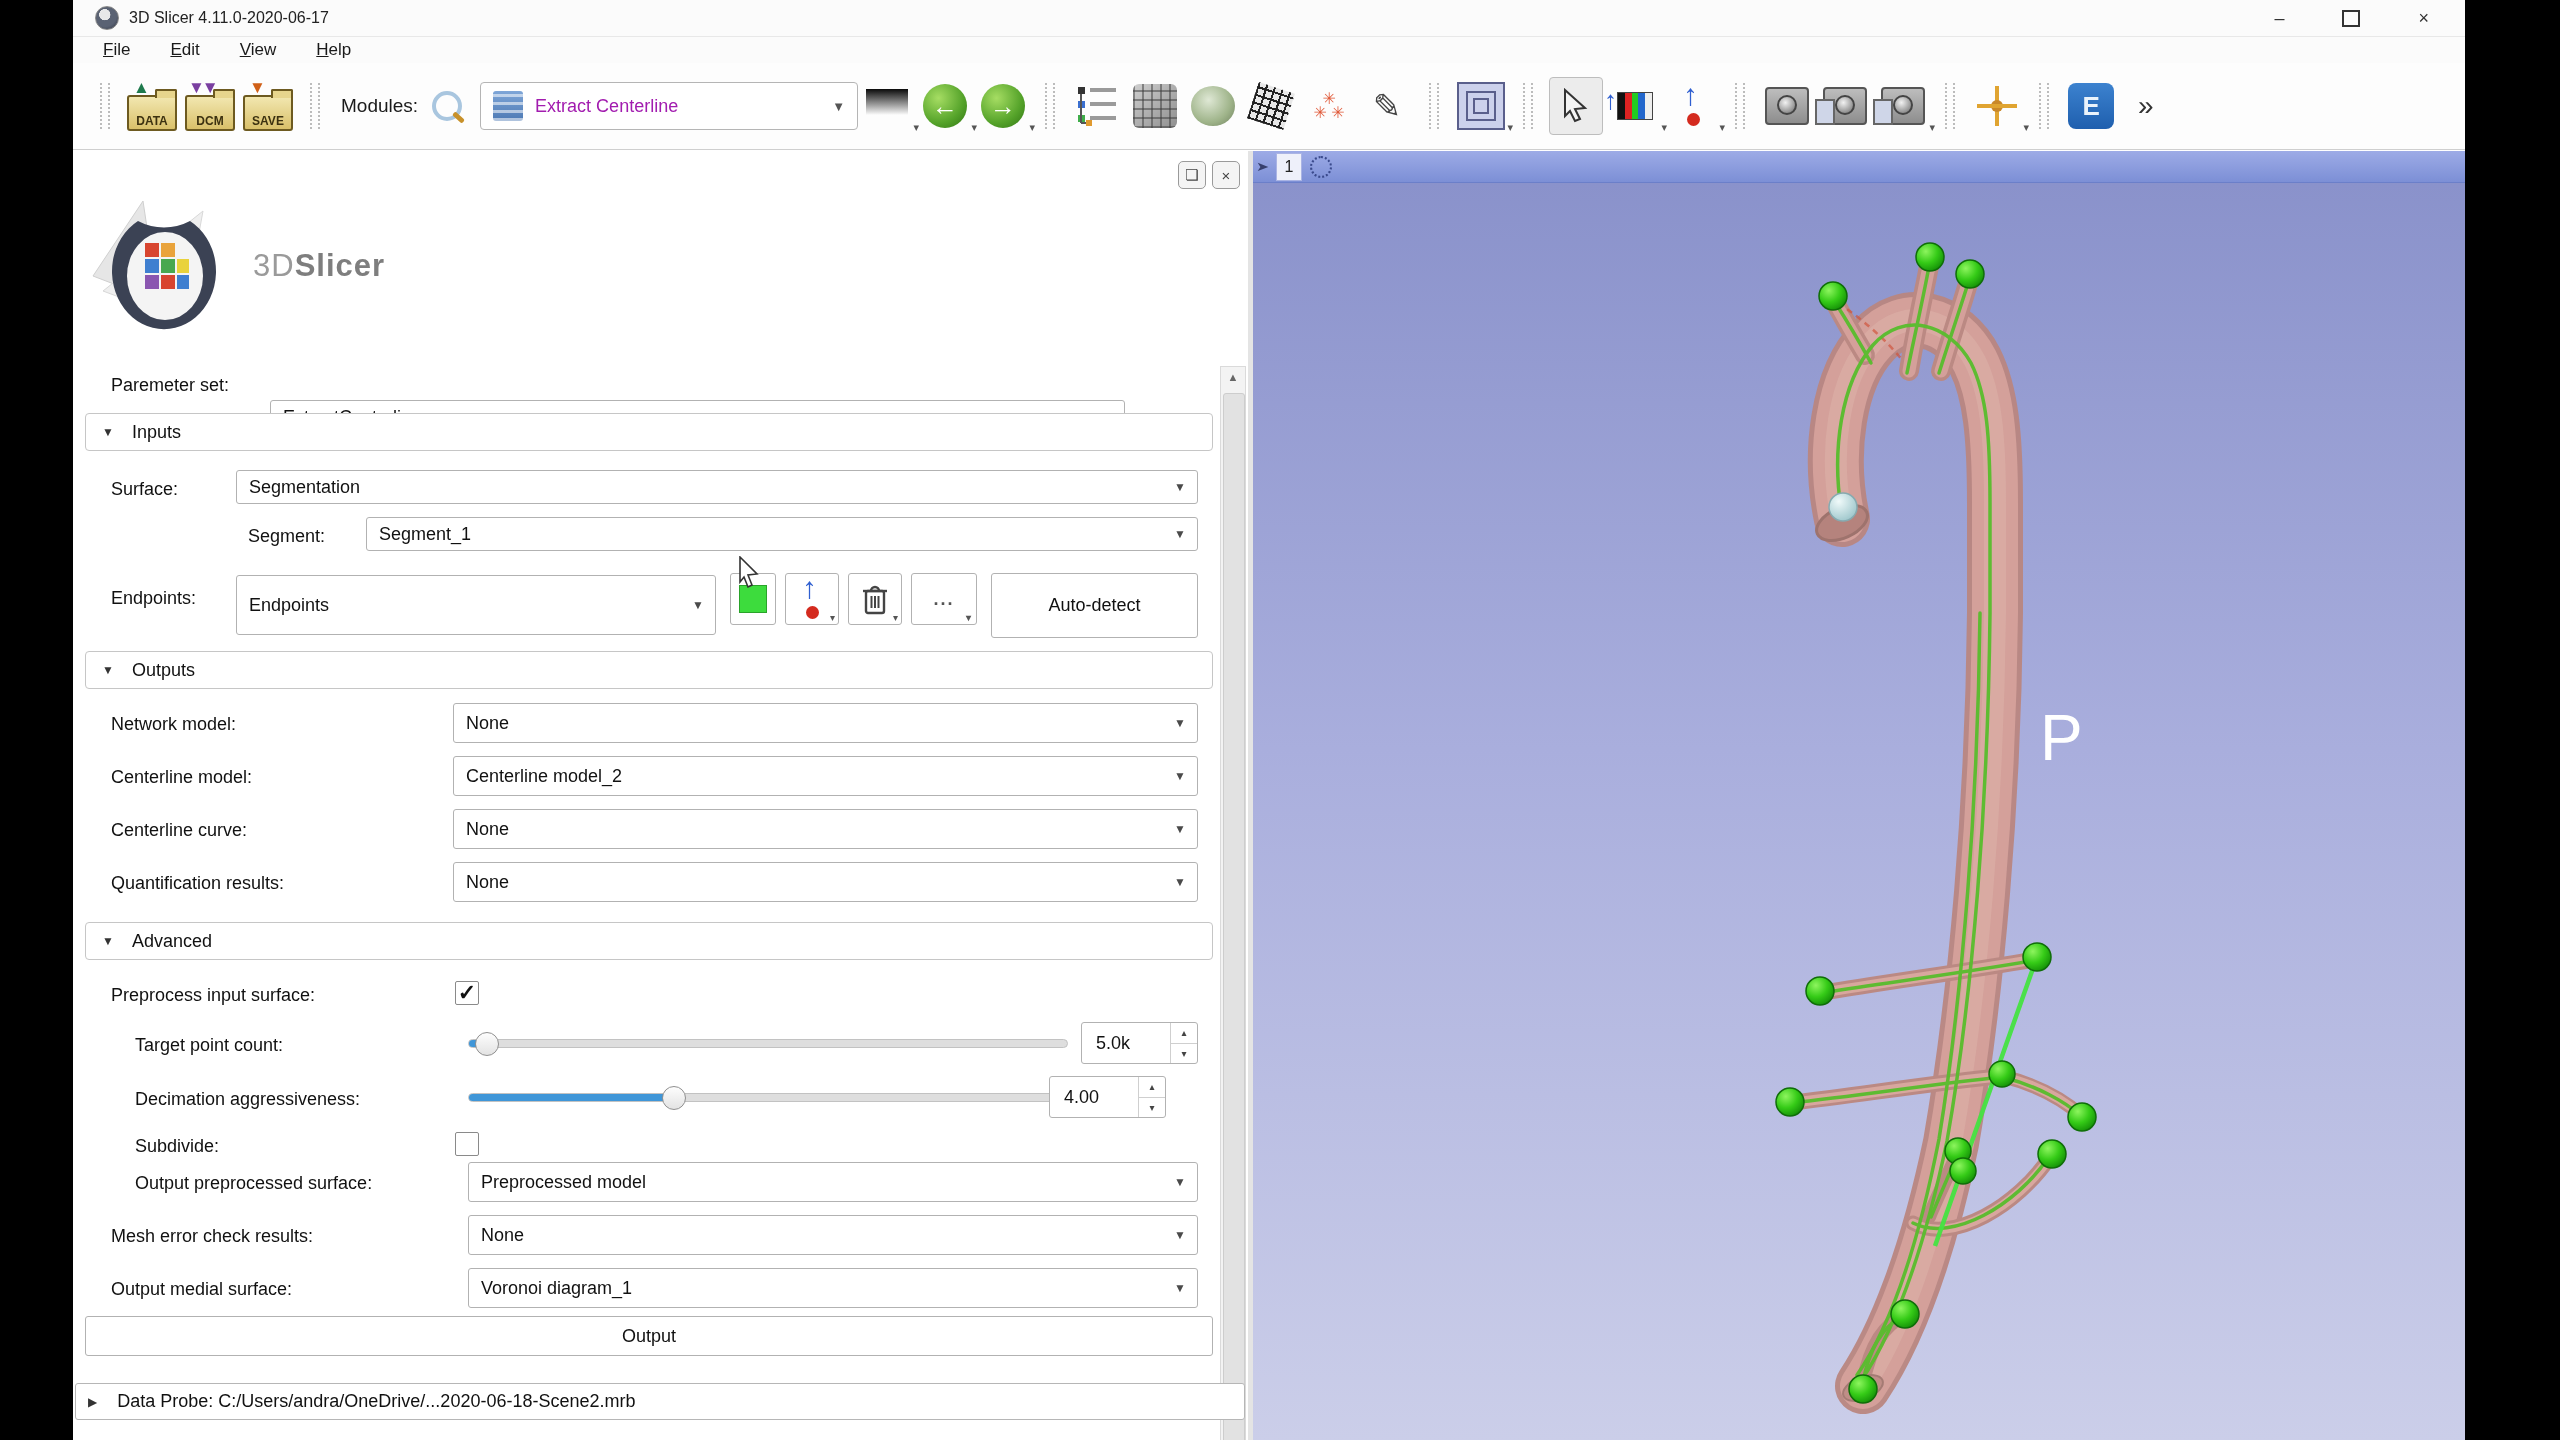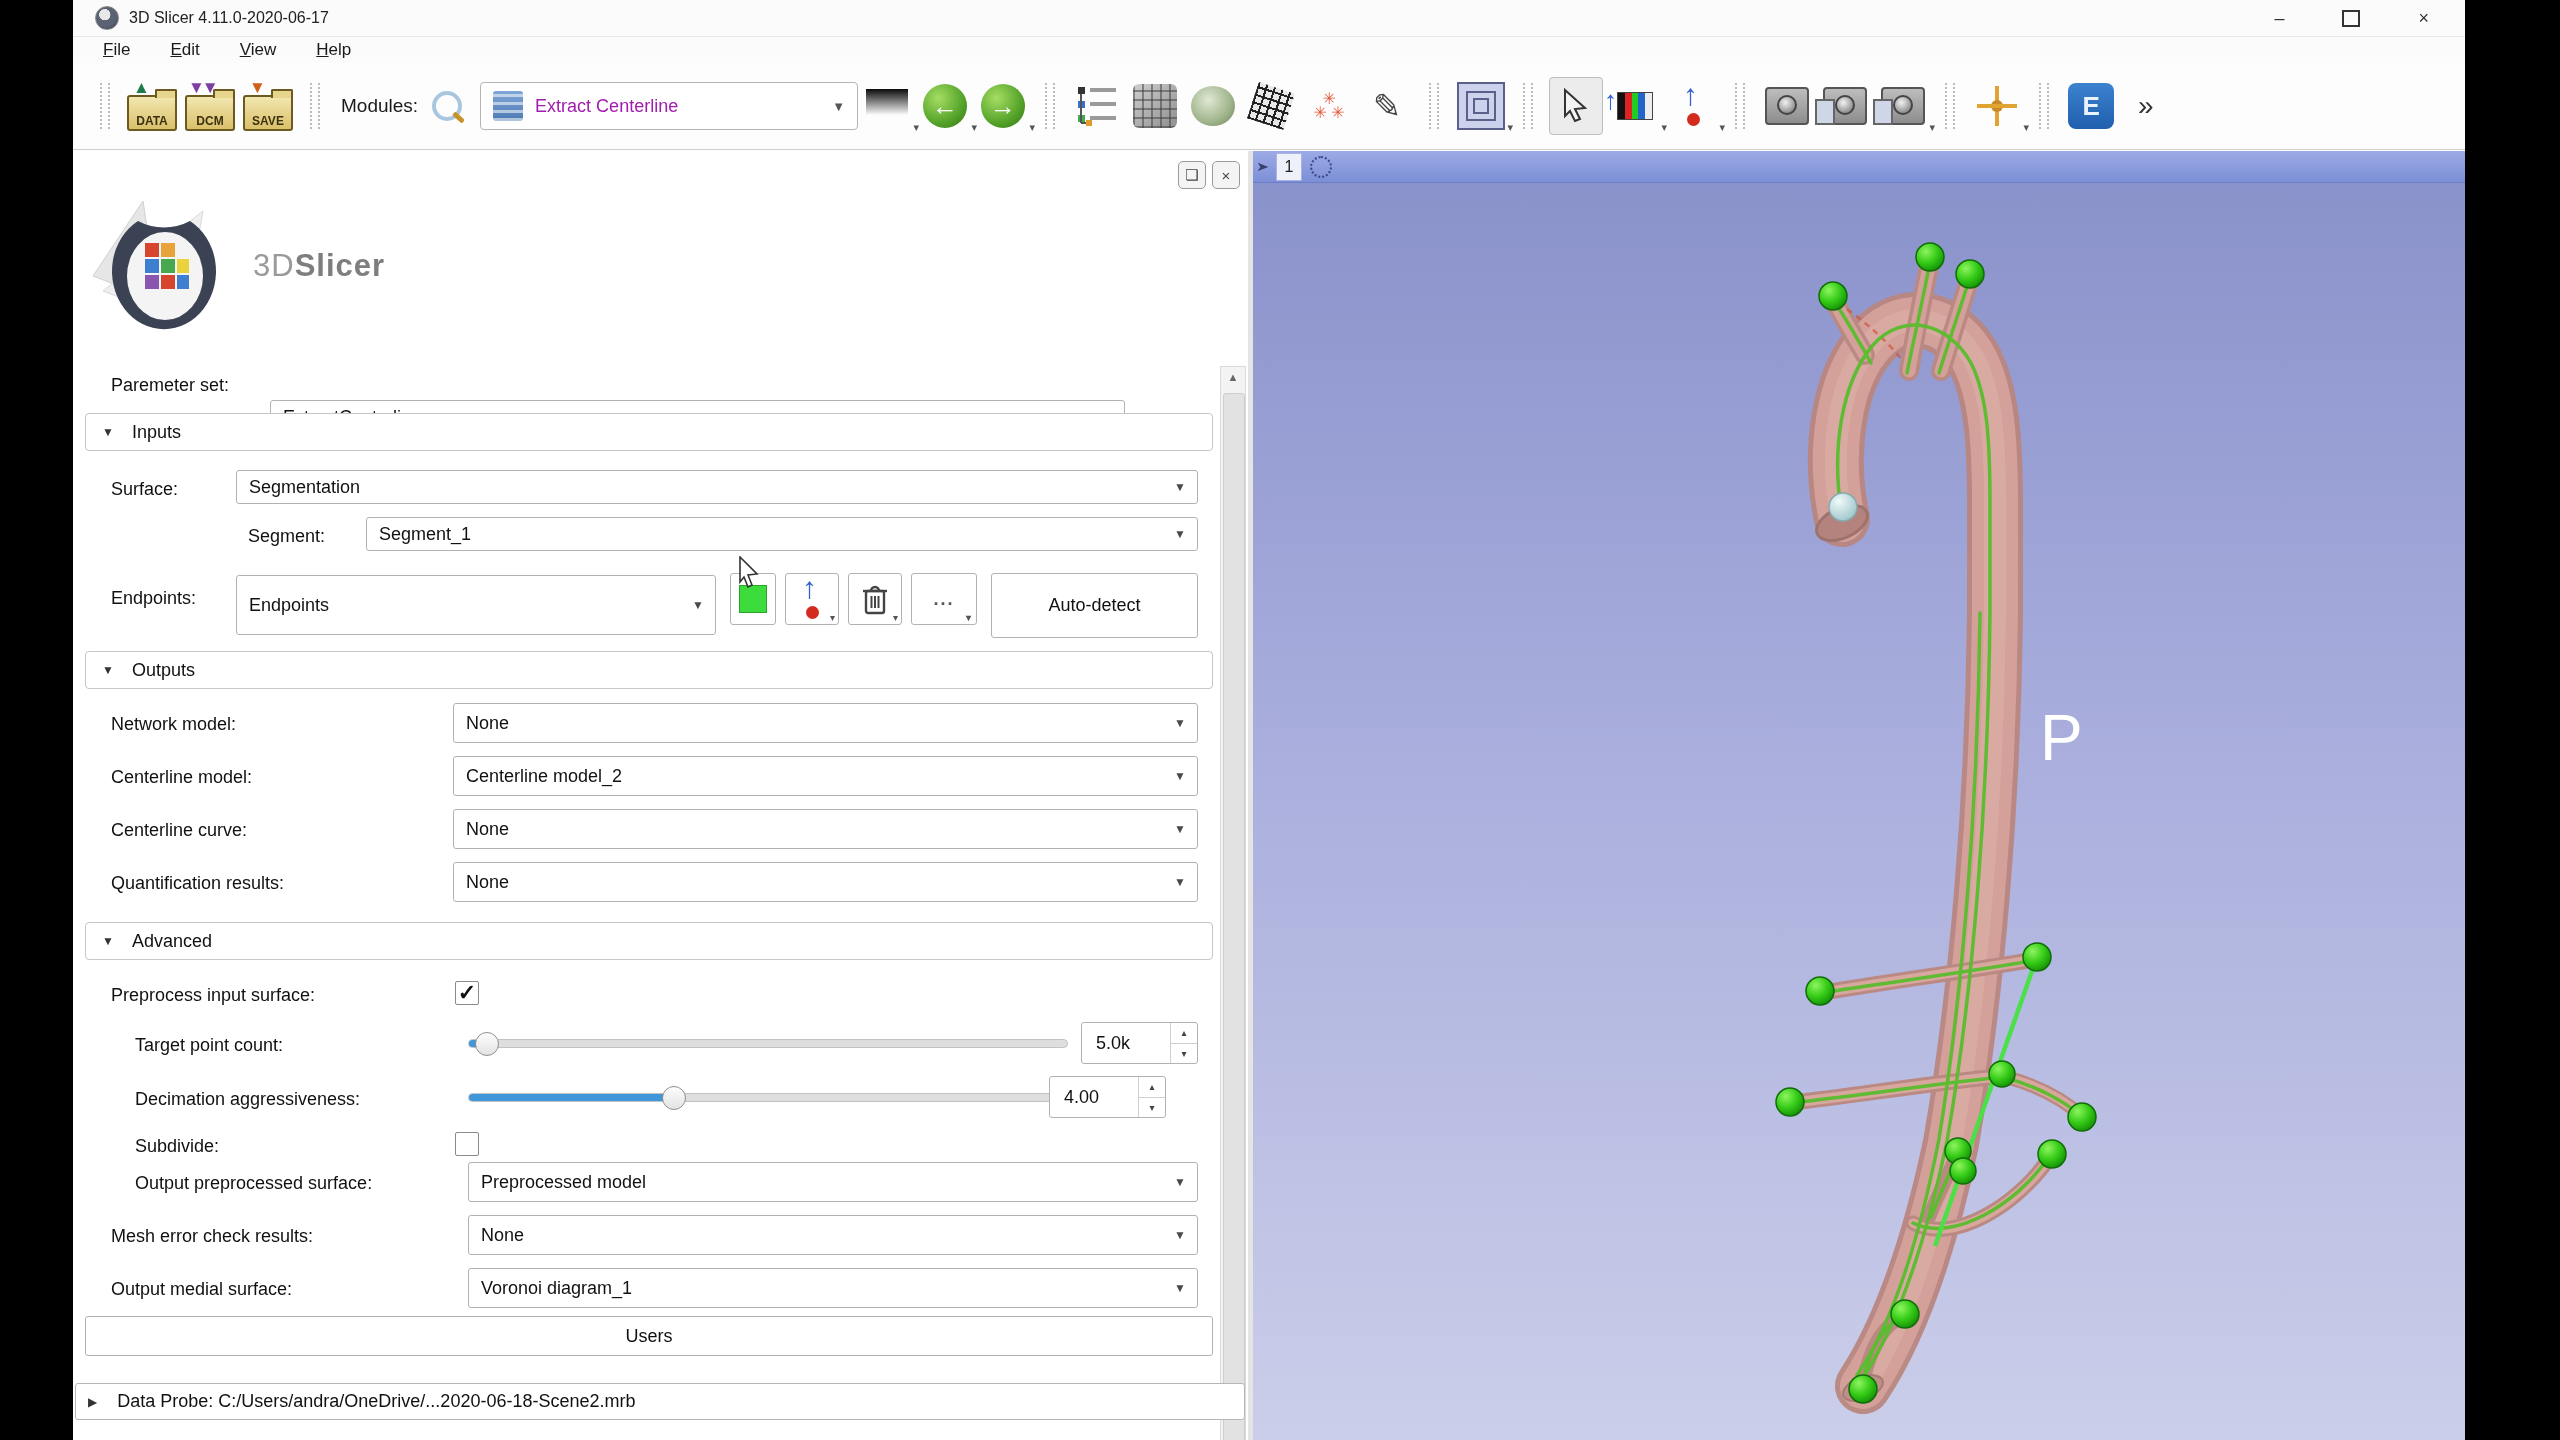--- a/index.html
+++ b/index.html
@@ -474,21 +474,21 @@
       <span class="arrow">▼</span>
     </div>
 
     <span class="label" style="left:38px;top:1128px;">Output medial surface:</span>
     <div class="combo" style="left:395px;top:1117px;width:730px;height:40px;">
       <span>Voronoi diagram_1</span>
       <span class="arrow">▼</span>
     </div>
 
     <div class="pushbtn" style="left:12px;top:1165px;width:1128px;height:40px;">
-      <span>Users</span>
+      <span>Output</span>
     </div>
 
     <div id="scrollbar">
       <span class="sarrow" style="top:4px;">▲</span>
       <div class="thumb" style="top:26px;height:1062px;"></div>
 
     </div>
 
     <div id="dataprobe">
       <span class="tri">▶</span>

